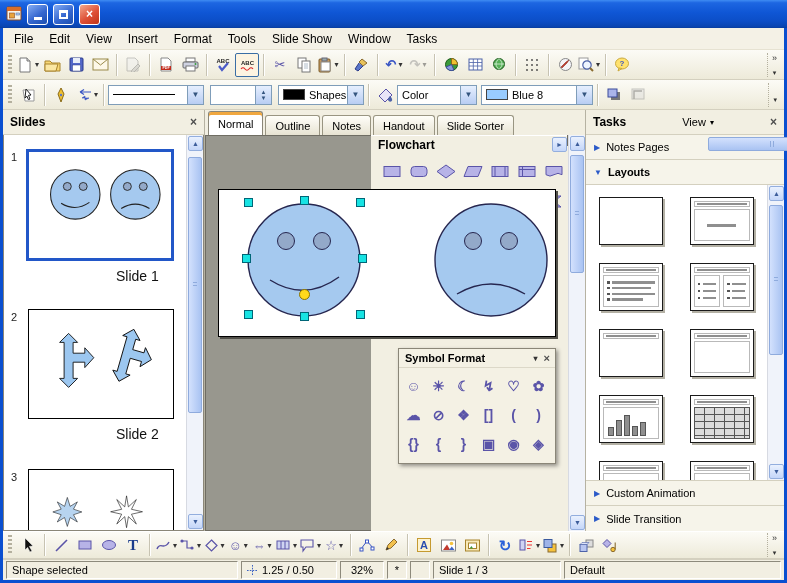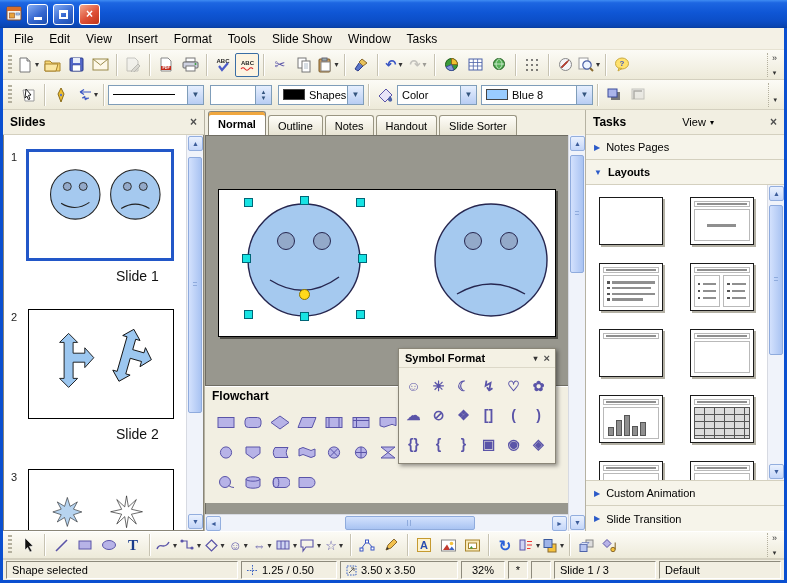--- a/index.html
+++ b/index.html
@@ -52,23 +52,23 @@
   .hscroll{height:17px;background:#f0f3fa;border-top:1px solid #d7dae2;position:relative;flex:none}
   .sb-btn{position:absolute;width:15px;height:15px;margin:1px;background:linear-gradient(180deg,#eaf1fe,#c4d6f9);border:1px solid #93aede;border-radius:2px;color:#3c5d9b;font-size:7px;display:flex;align-items:center;justify-content:center}
   .sb-thumb{position:absolute;left:1px;right:1px;background:linear-gradient(90deg,#d3e1fd,#a9c3f2);border:1px solid #8fabdd;border-radius:2px}
   .sb-thumb.h{top:1px;bottom:1px;left:auto;right:auto;background:linear-gradient(180deg,#d3e1fd,#a9c3f2)}
   .sb-thumb::after{content:"";position:absolute;left:4px;right:4px;top:50%;height:6px;margin-top:-3px;background:repeating-linear-gradient(180deg,#8fabdd 0 1px,transparent 1px 3px)}
   .sb-thumb.h::after{left:50%;top:3px;bottom:3px;height:auto;width:6px;margin:0 0 0 -3px;background:repeating-linear-gradient(90deg,#8fabdd 0 1px,transparent 1px 3px)}
   
   .center{flex:1;display:flex;flex-direction:column;min-width:0}
   .tabs{height:25px;display:flex;align-items:flex-end;gap:2px;padding-left:3px;background:#f2efe2}
   .tab{height:20px;padding:0 9px;display:flex;align-items:center;font-size:11px;background:linear-gradient(180deg,#fffef9,#e7e3d2);border:1px solid #999582;border-bottom:0;border-radius:3px 3px 0 0}
-  .tab.active{height:24px;background:#fff;font-weight:bold;box-shadow:inset 0 3px 0 #f0a73f;border-color:#8a8678}
+  .tab.active{height:24px;background:#fff;font-weight:normal;box-shadow:inset 0 3px 0 #f0a73f;border-color:#8a8678}
   .center-body{flex:1;display:flex;position:relative;min-height:0}
-  .content-col{flex:1;display:flex;flex-direction:column;min-width:0}
+  .content-col{flex:1;display:flex;flex-direction:row;min-width:0}
   .workspace{flex:1;position:relative;background:#98978e;border:1px solid #6f6d63;border-right:0;min-height:0}
   .slide-canvas{position:absolute;left:12px;top:53px;width:338px;height:148px;background:#fff;border:1px solid #000;box-shadow:2px 2px 0 #504f48}
   .handle{position:absolute;width:9px;height:9px;background:#17e3e3;border:1px solid #067;z-index:3}
   .handle.yellow{width:11px;height:11px;border-radius:50%;background:#ffd91c;border:1px solid #8a7400}
   .flowchart{height:117px;background:#f2efe2;border-top:1px solid #fff;padding:2px 0 0 7px}
   .fc-title{font-weight:bold;font-size:12px;height:18px}
   .fc-grid{display:grid;grid-template-columns:repeat(7,27px);grid-auto-rows:30px;justify-items:center;align-items:center}
   .gray-strip{height:11px;background:#98978e;border-left:1px solid #6f6d63}
   
   .symfloat{position:absolute;left:193px;top:213px;width:158px;background:#f4f1e4;border:1px solid #8a8678;box-shadow:2px 2px 4px rgba(0,0,0,.4);z-index:6}
@@ -891,35 +891,28 @@
     <div class="statusbar">
       <span class="sfield" style="width:232px">
           <span>Shape selected</span>
         </span>
       <span class="sfield" style="width:96px">
         <svg width="11" height="11" viewBox="0 0 11 11">
             <path d="M5.5 0v11M0 5.5h11" stroke="#3b62c2" stroke-dasharray="1.6 1.2"></path>
           </svg>
         <span>1.25 / 0.50</span>
       </span>
-      <span class="sfield" style="width:118px">
-        <svg width="11" height="11" viewBox="0 0 11 11">
-            <rect x="1" y="1" width="9" height="9" fill="none" stroke="#3b62c2" stroke-dasharray="1.6 1.2"></rect>
-            <path d="M3 8L8 3M8 3H5M8 3v3" stroke="#555" stroke-width=".9" fill="none"></path>
-          </svg>
-        <span>3.50 x 3.50</span>
-      </span>
       <span class="sfield" style="width:44px;justify-content:center">
           <span>32%</span>
         </span>
       <span class="sfield" style="width:20px;justify-content:center">
           <span>*</span>
         </span>
       <span class="sfield" style="width:20px"></span>
-      <span class="sfield" style="width:102px">
+      <span class="sfield" style="width:128px">
           <span>Slide 1 / 3</span>
         </span>
       <span class="sfield" style="flex:1">
           <span>Default</span>
         </span>
     </div>
   </div>
 </div>
 
 </body></html>

